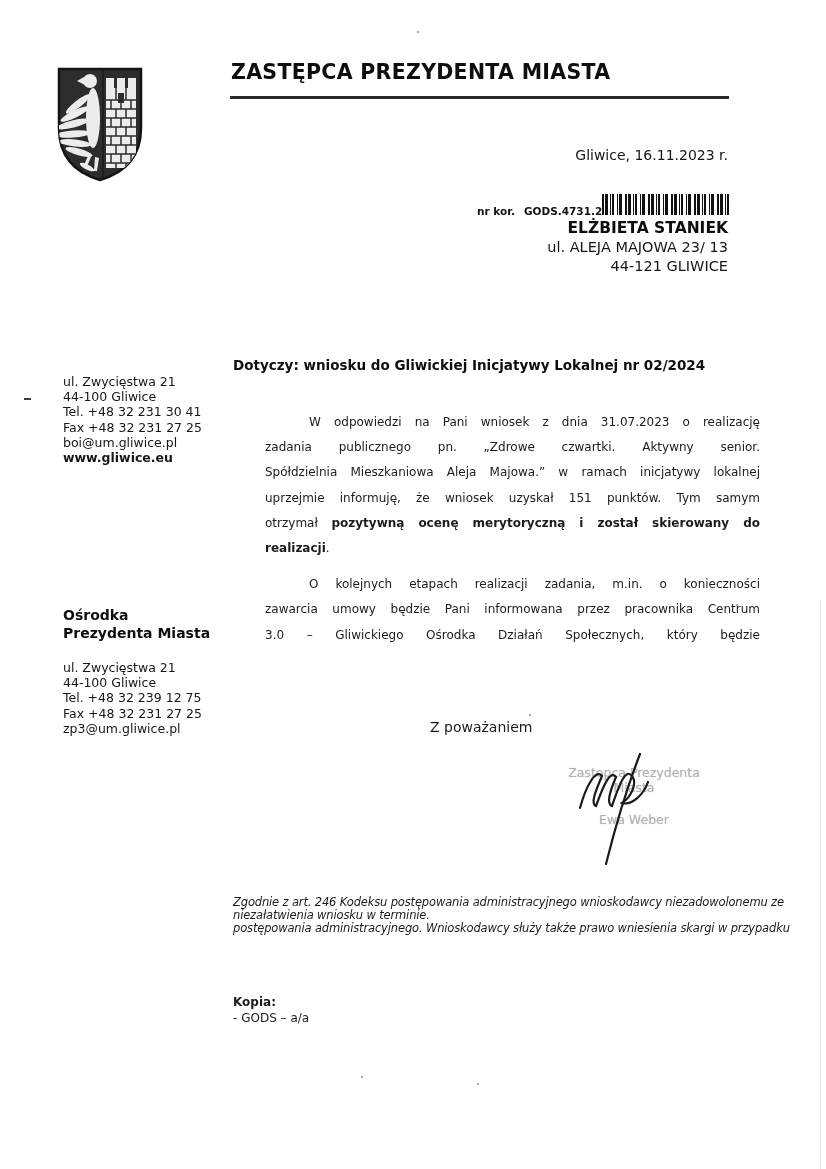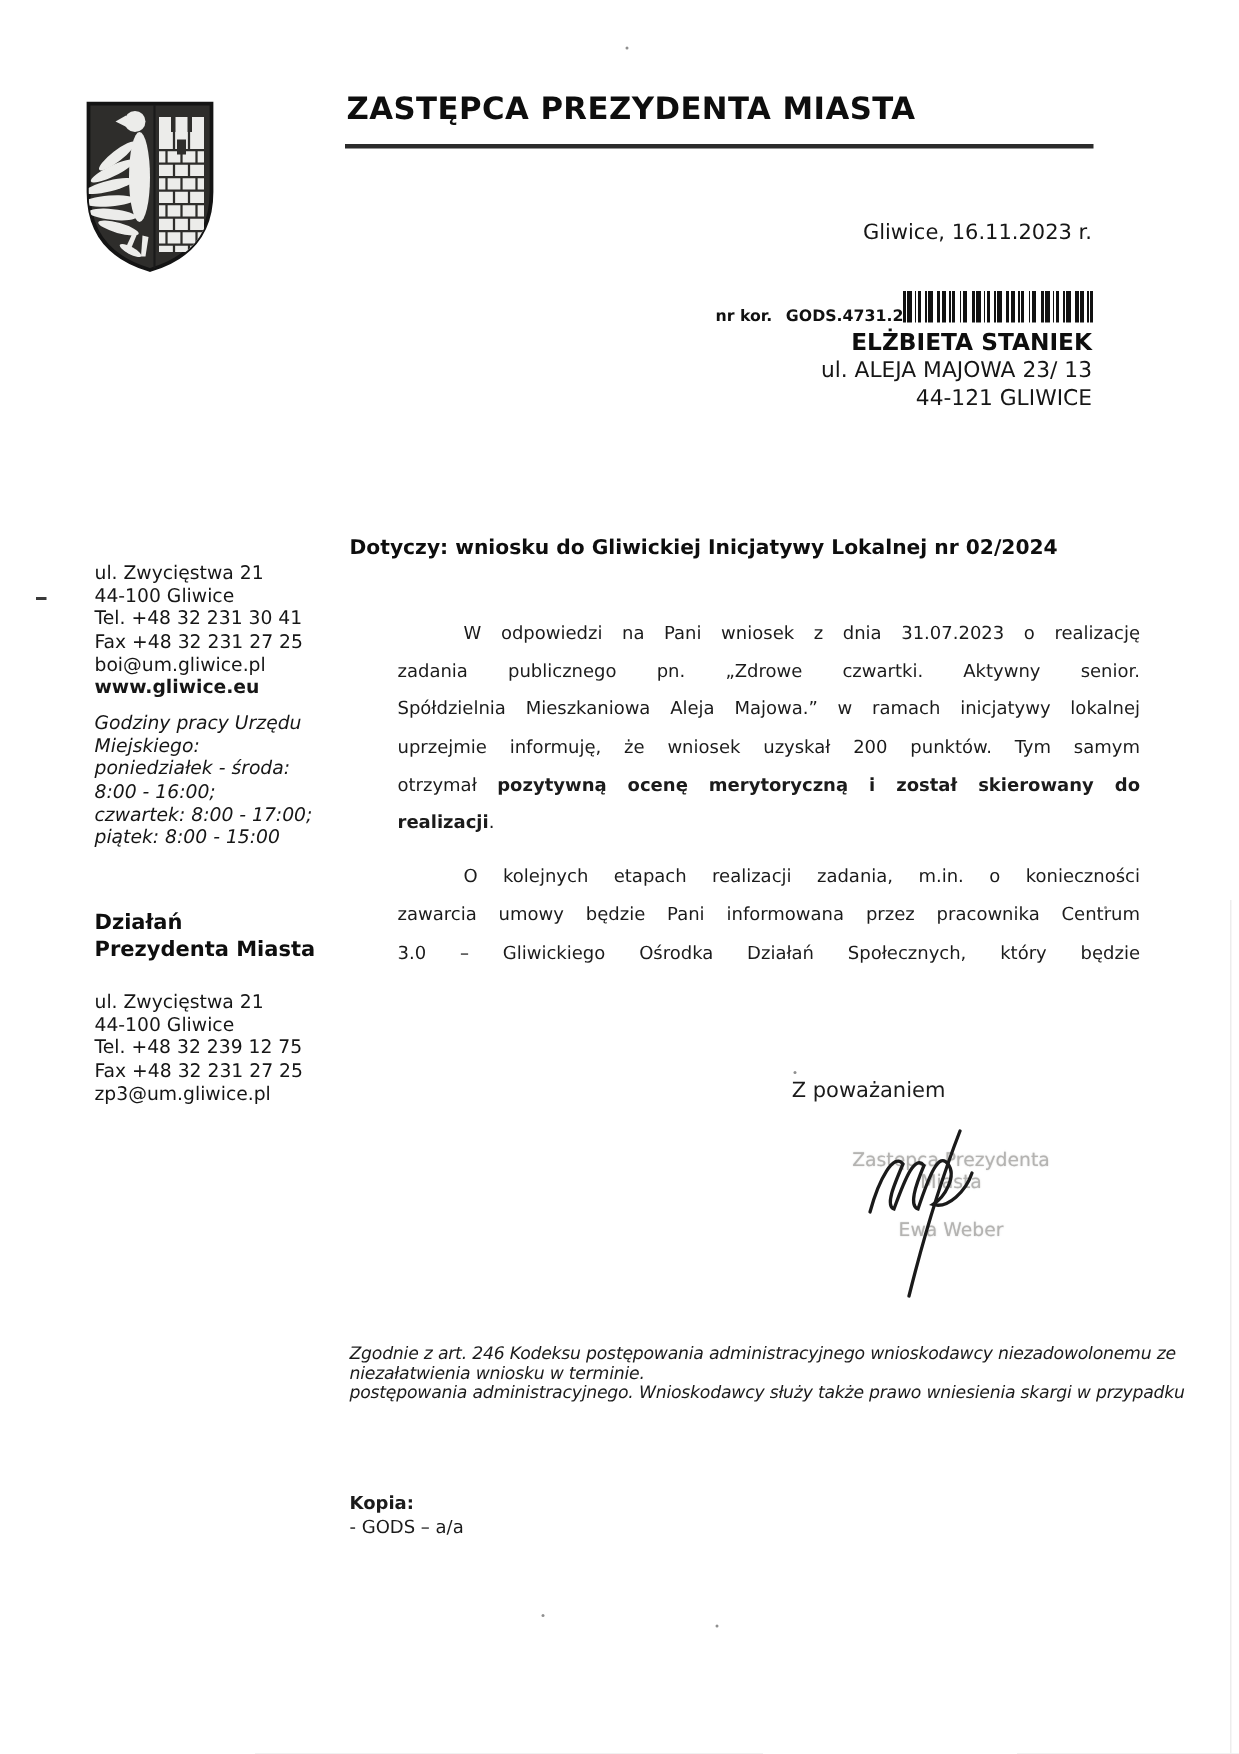--- a/index.html
+++ b/index.html
@@ -35,21 +35,21 @@
   .sb3{top:607px;font-size:14px;font-weight:bold;line-height:17.5px;color:#0e0e0e;}
   .sb4{top:660px;}
   
   .subject{position:absolute;left:233px;top:357px;width:495px;font-size:13.5px;font-weight:bold;color:#0e0e0e;white-space:nowrap;}
   .bodytext{position:absolute;left:233px;top:410px;width:495px;font-size:12px;color:#1b1b1b;margin-left:32px;}
   .bline{line-height:25.2px;}
   .just{text-align:justify;text-align-last:justify;}
   .indent{text-indent:44px;}
   .p2{margin-top:11px;}
   
-  .salutation{position:absolute;left:430px;top:719px;width:298px;text-align:center;font-size:14px;color:#1b1b1b;}
+  .salutation{position:absolute;left:430px;top:719px;width:298px;text-align:left;font-size:14px;color:#1b1b1b;}
   .stamp{
     position:absolute;left:547px;top:765px;width:174px;text-align:center;
     font-size:12.5px;color:#b4b3b1;text-shadow:0 0 1px rgba(180,180,178,.7);
   }
   .stamp .l2{margin-top:17px;}
   .signature{position:absolute;left:562px;top:746px;width:150px;height:122px;}
   
   .info{position:absolute;left:233px;top:896px;width:560px;font-size:11.5px;letter-spacing:-.15px;color:#1b1b1b;}
   .info .lbl{font-weight:bold;font-style:italic;line-height:14px;}
   .info .iline{font-style:italic;line-height:13px;white-space:nowrap;}
@@ -152,50 +152,42 @@
 
   <div class="sb sb1">
     <div>ul. Zwycięstwa 21</div>
     <div>44-100 Gliwice</div>
     <div>Tel. +48 32 231 30 41</div>
     <div>Fax +48 32 231 27 25</div>
     <div>boi@um.gliwice.pl</div>
     <div class="site">www.gliwice.eu</div>
   </div>
 
-  <div class="sb sb2">
-    <div>Godziny pracy Urzędu</div>
-    <div>Miejskiego:</div>
-    <div>poniedziałek - środa:</div>
-    <div>8:00 - 16:00;</div>
-    <div>czwartek: 8:00 - 17:00;</div>
-    <div>piątek: 8:00 - 15:00</div>
-  </div>
 
   <div class="sb sb3">
-    <div>Działań</div>
+    <div>Ośrodka</div>
     <div>Prezydenta Miasta</div>
   </div>
 
   <div class="sb sb4">
     <div>ul. Zwycięstwa 21</div>
     <div>44-100 Gliwice</div>
     <div>Tel. +48 32 239 12 75</div>
     <div>Fax +48 32 231 27 25</div>
     <div>zp3@um.gliwice.pl</div>
   </div>
 
   <div class="subject">Dotyczy: wniosku do Gliwickiej Inicjatywy Lokalnej nr 02/2024</div>
 
   <div class="bodytext">
     <div class="p1">
       <div class="bline just indent">W odpowiedzi na Pani wniosek z dnia 31.07.2023 o realizację</div>
       <div class="bline just">zadania publicznego pn. „Zdrowe czwartki. Aktywny senior.</div>
       <div class="bline just">Spółdzielnia Mieszkaniowa Aleja Majowa.” w ramach inicjatywy lokalnej</div>
-      <div class="bline just">uprzejmie informuję, że wniosek uzyskał 200 punktów. Tym samym</div>
+      <div class="bline just">uprzejmie informuję, że wniosek uzyskał 151 punktów. Tym samym</div>
       <div class="bline just"><span>otrzymał </span><b>pozytywną ocenę merytoryczną i został skierowany do</b></div>
       <div class="bline"><b>realizacji</b><span>.</span></div>
     </div>
     <div class="p2">
       <div class="bline just indent">O kolejnych etapach realizacji zadania, m.in. o konieczności</div>
       <div class="bline just">zawarcia umowy będzie Pani informowana przez pracownika Centrum</div>
       <div class="bline just">3.0 – Gliwickiego Ośrodka Działań Społecznych, który będzie</div>
     </div>
   </div>
 

